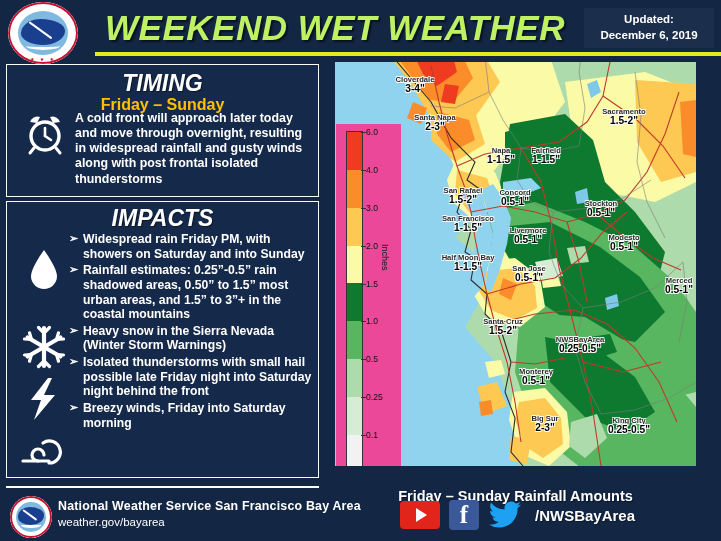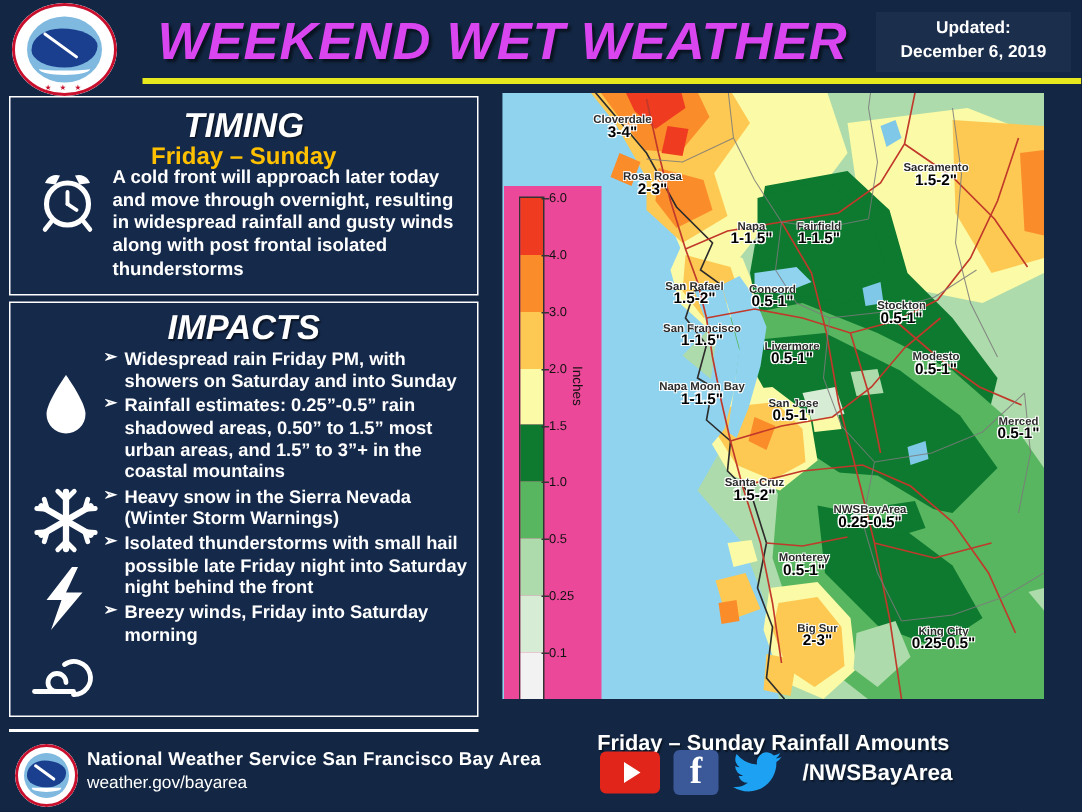--- a/index.html
+++ b/index.html
@@ -10,21 +10,21 @@
     background:#132744;
     font-family:"Liberation Sans", sans-serif;
     overflow:hidden;
   }
 
   
   #header { position:absolute; left:0; top:0; width:721px; height:56px; }
   #header-title {
     position:absolute; left:95px; top:5px; width:480px; height:46px;
     display:flex; align-items:center; justify-content:center;
-    color:#d946ef;
+    color:#bef264;
     font-size:35px; font-weight:bold; font-style:italic;
     letter-spacing:0.5px;
     text-shadow:2px 2px 2px rgba(0,0,0,0.55);
     white-space:nowrap;
   }
   #updated-box {
     position:absolute; left:584px; top:8px; width:130px; height:40px;
     background:#1b2f4d;
     display:flex; flex-direction:column; align-items:center; justify-content:center;
     color:#fff; font-size:11.5px; font-weight:bold; line-height:1.35;
@@ -403,21 +403,21 @@
         </g>
       </g>
     </svg>
 
     <div id="city-labels">
         <div class="citylabel" style="left: 80px; top: 14px;">
           <span class="cname">Cloverdale</span>
           <span class="cval">3-4"</span>
         </div>
         <div class="citylabel" style="left: 100px; top: 52px;">
-          <span class="cname">Rosa Rosa</span>
+          <span class="cname">Santa Napa</span>
           <span class="cval">2-3"</span>
         </div>
         <div class="citylabel" style="left: 166px; top: 85px;">
           <span class="cname">Napa</span>
           <span class="cval">1-1.5"</span>
         </div>
         <div class="citylabel" style="left: 211px; top: 85px;">
           <span class="cname">Fairfield</span>
           <span class="cval">1-1.5"</span>
         </div>
@@ -443,21 +443,21 @@
         </div>
         <div class="citylabel" style="left: 193px; top: 165px;">
           <span class="cname">Livermore</span>
           <span class="cval">0.5-1"</span>
         </div>
         <div class="citylabel" style="left: 289px; top: 172px;">
           <span class="cname">Modesto</span>
           <span class="cval">0.5-1"</span>
         </div>
         <div class="citylabel" style="left: 133px; top: 192px;">
-          <span class="cname">Napa Moon Bay</span>
+          <span class="cname">Half Moon Bay</span>
           <span class="cval">1-1.5"</span>
         </div>
         <div class="citylabel" style="left: 194px; top: 203px;">
           <span class="cname">San Jose</span>
           <span class="cval">0.5-1"</span>
         </div>
         <div class="citylabel" style="left: 344px; top: 215px;">
           <span class="cname">Merced</span>
           <span class="cval">0.5-1"</span>
         </div>

